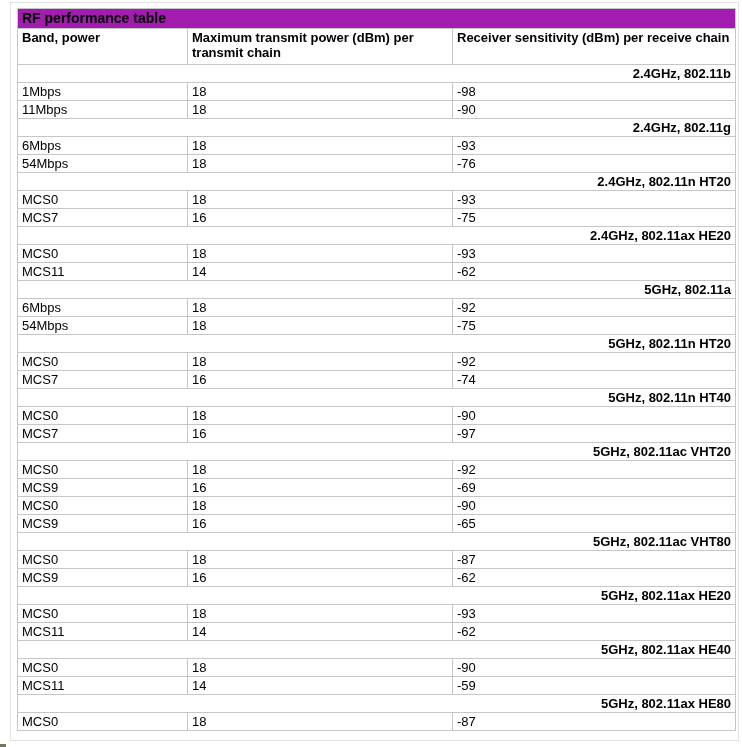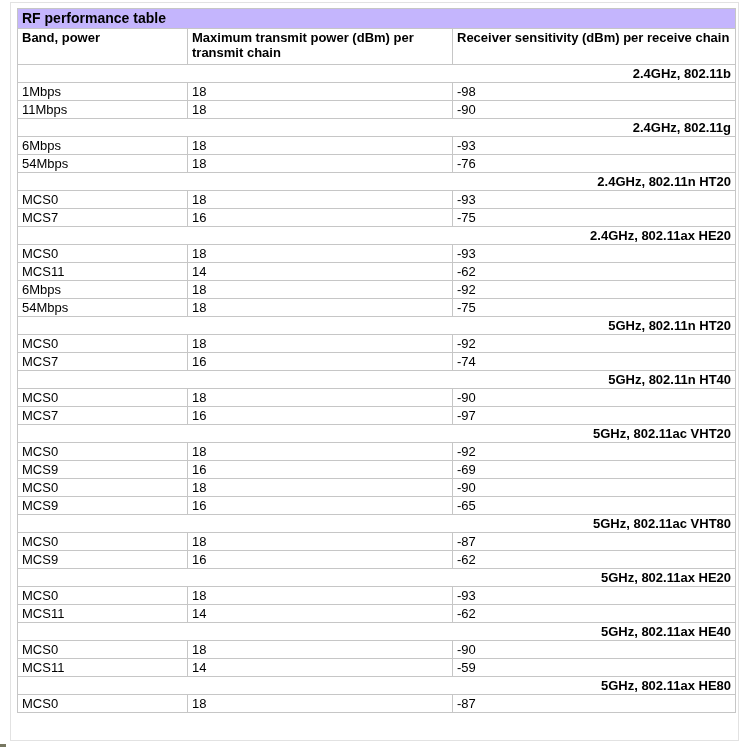--- a/index.html
+++ b/index.html
@@ -27,21 +27,21 @@
   }
   table.rf td {
     border: 1px solid #c6c6c6;
     padding: 1px 4px;
     line-height: 15px;
     vertical-align: top;
     overflow: hidden;
     white-space: normal;
   }
   tr.title-row td {
-    background: #c4b5fd;
+    background: #a21caf;
     font-weight: bold;
     font-size: 14px;
     height: 20px;
     line-height: 17px;
   }
   tr.header-row td {
     font-weight: bold;
     height: 36px;
   }
   tr.section-row td {
@@ -125,20 +125,23 @@
       <tr class="data-row">
         <td>MCS0</td>
         <td>18</td>
         <td>-93</td>
       </tr>
       <tr class="data-row">
         <td>MCS11</td>
         <td>14</td>
         <td>-62</td>
       </tr>
+      <tr class="section-row">
+        <td colspan="3">5GHz, 802.11a</td>
+      </tr>
       <tr class="data-row">
         <td>6Mbps</td>
         <td>18</td>
         <td>-92</td>
       </tr>
       <tr class="data-row">
         <td>54Mbps</td>
         <td>18</td>
         <td>-75</td>
       </tr>

